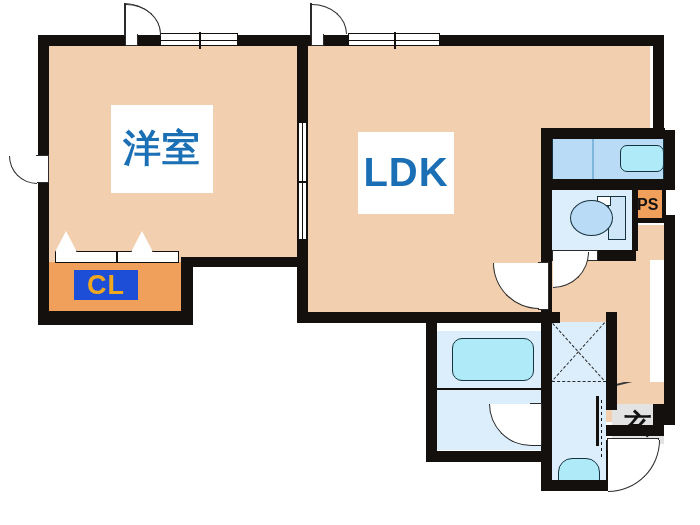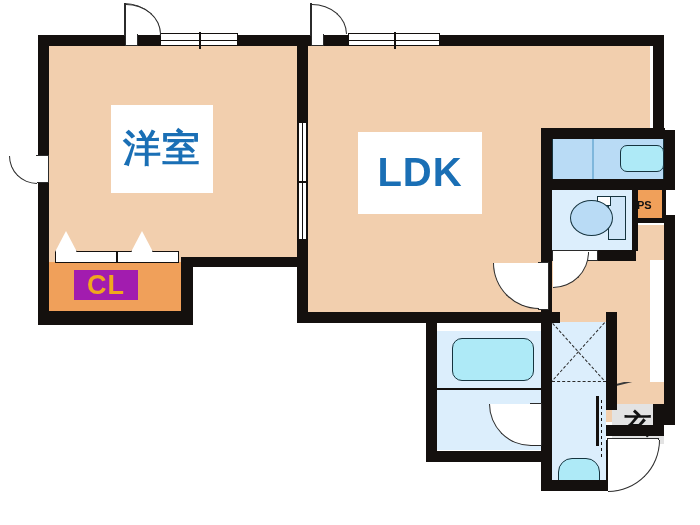--- a/index.html
+++ b/index.html
@@ -32,26 +32,26 @@
     font-weight:700;
     white-space:pre;
   }
   .label .l1{display:block;}
   .label .l2{display:block;}
   .label-room .l1{font-size:38px;letter-spacing:1px;}
   .label-room .l2{font-size:38px;letter-spacing:0px;}
   .label-ldk .l1{font-size:40px;letter-spacing:1px;}
   .label-ldk .l2{font-size:38px;}
   .label-cl{
-    background:#a21caf;color:#f0a81e;
+    background:#1d4ed8;color:#f0a81e;
     font-size:27px;font-weight:700;letter-spacing:1px;
     display:flex;align-items:center;justify-content:center;
   }
   .label-ps{
-    color:#111;font-size:11px;font-weight:700;
+    color:#111;font-size:16px;font-weight:700;
     display:flex;align-items:center;justify-content:flex-start;
     overflow:hidden;
   }
   .label-genkan{
     background:#e3e3e3;color:#111;font-size:27px;font-weight:700;
     display:flex;align-items:center;justify-content:center;
   }
 
   
   .fix{border:1.6px solid #16343f;box-sizing:border-box;}
@@ -226,21 +226,21 @@
 
   <div class="hatch" style="left:598px;top:400px;width:8px;height:58px;">
     <i style="left:3px;top:0;height:58px;background:repeating-linear-gradient(#14100e 0 3px,transparent 3px 6px);"></i>
   </div>
   <div class="abs" style="left:596px;top:396px;width:3px;height:50px;background:#14100e;"></div>
 
   <div class="abs label label-room" style="left:111px;top:105px;width:102px;height:88px;">
     <span class="l1">洋室</span>
   </div>
 
-  <div class="abs label label-ldk" style="left:358px;top:132px;width:124px;height:82px;gap:12px;">
+  <div class="abs label label-ldk" style="left:358px;top:132px;width:96px;height:82px;gap:12px;">
     <span class="l1">LDK</span>
   </div>
 
   <div class="abs label-cl" style="left:74px;top:270px;width:64px;height:30px;">
     <span>CL</span>
   </div>
 
 </div>
 
 </body></html>

